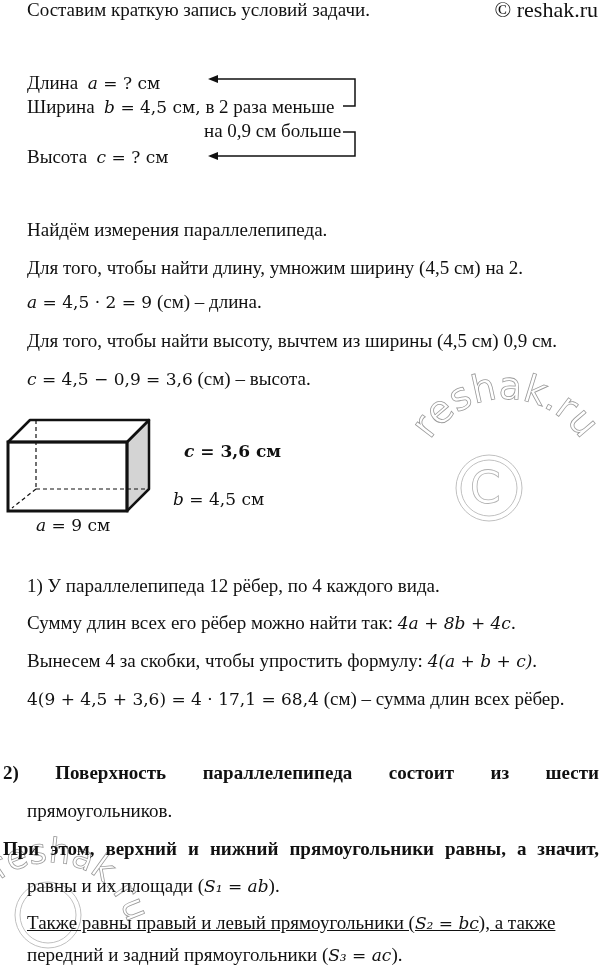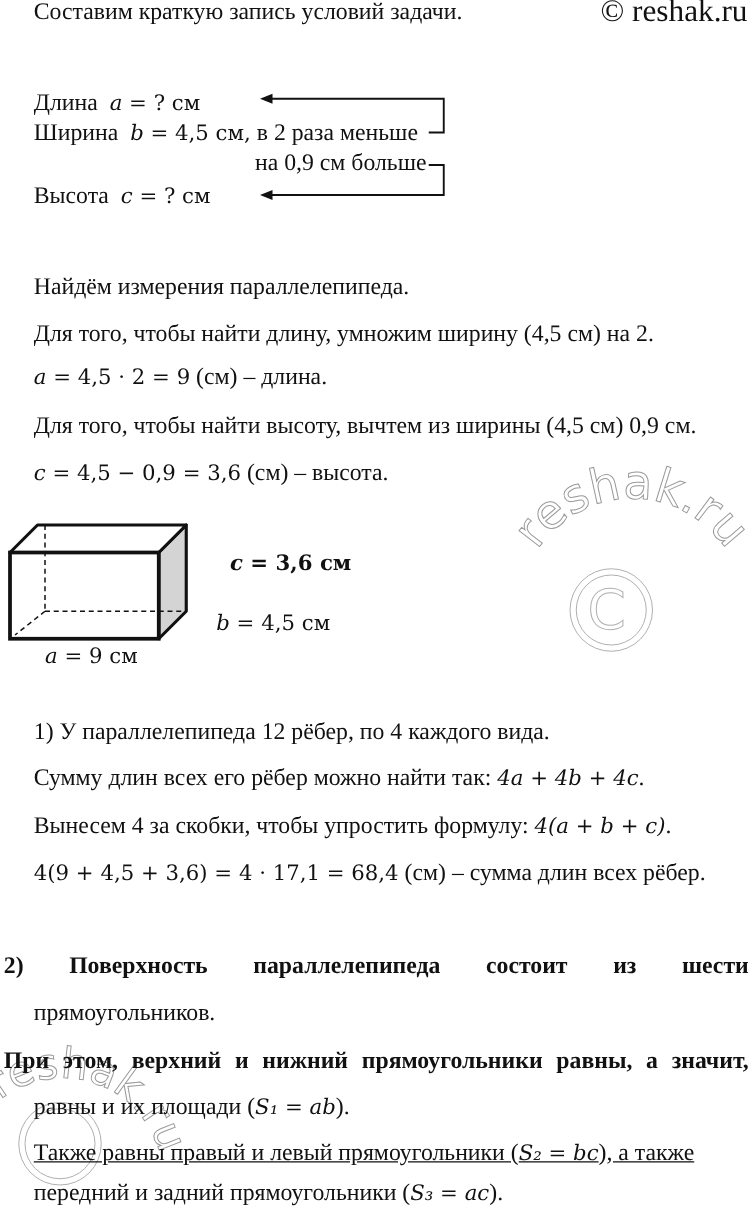--- a/index.html
+++ b/index.html
@@ -1,21 +1,21 @@
 <!DOCTYPE html>
 <html><head>
 <meta charset="utf-8">
 <style>
   html, body { margin:0; padding:0; background:#ffffff; }
   body { width:602px; height:968px; position:relative; overflow:hidden;
          font-family:"Liberation Serif", "DejaVu Serif", serif; color:#111; }
   .line { position:absolute; left:3px; font-size:19px; line-height:22px; white-space:nowrap;margin-left:24px; }
   .it { font-style:italic; }
   .math { font-family:"DejaVu Serif","Liberation Serif", serif; font-size:17px; }
-  .copyright { position:absolute; right:4px; top:-1px; font-size:25px; line-height:22px; }
+  .copyright { position:absolute; right:4px; top:-1px; font-size:22px; line-height:22px; }
   .justify { position:absolute; left:3px; width:596px; font-size:19px; line-height:22px;
              text-align:justify; text-align-last:justify; white-space:normal;font-weight:bold; }
   svg { position:absolute; left:0; top:0; }
   .wm { position:absolute; pointer-events:none; }
 </style>
 </head>
 <body>
 
 <div class="line" style="top:-1px;">Составим краткую запись условий задачи.</div>
 <div class="copyright">© reshak.ru</div>
@@ -86,21 +86,21 @@
 
   <text font-family="DejaVu Sans, sans-serif" font-size="34" fill="none" stroke="#9a9a9a" stroke-width="0.8">
     <textPath href="#wmArc2">reshak.ru</textPath>
   </text>
   <circle cx="48" cy="915" r="33" fill="none" stroke="#b0b0b0" stroke-width="0.8"></circle>
   <circle cx="48" cy="915" r="28" fill="none" stroke="#b0b0b0" stroke-width="0.8"></circle>
 </svg>
 
 <div class="line" style="top:575px;">1) У параллелепипеда 12 рёбер, по 4 каждого вида.</div>
 <div class="line" style="top:612px;">
-  <span>Сумму длин всех его рёбер можно найти так: </span><span class="math it">4a + 4b + 4c</span><span>.</span>
+  <span>Сумму длин всех его рёбер можно найти так: </span><span class="math it">4a + 8b + 4c</span><span>.</span>
 </div>
 <div class="line" style="top:650px;">
   <span>Вынесем 4 за скобки, чтобы упростить формулу:  </span><span class="math it">4(a + b + c)</span><span>.</span>
 </div>
 <div class="line" style="top:688px;">
   <span class="math">4(9 + 4,5 + 3,6) = 4 · 17,1 = 68,4</span><span> (см) – сумма длин всех рёбер.</span>
 </div>
 
 <div class="justify" style="top:762px;">2) Поверхность параллелепипеда состоит из шести</div>
 <div class="line" style="top:800px;">прямоугольников.</div>

